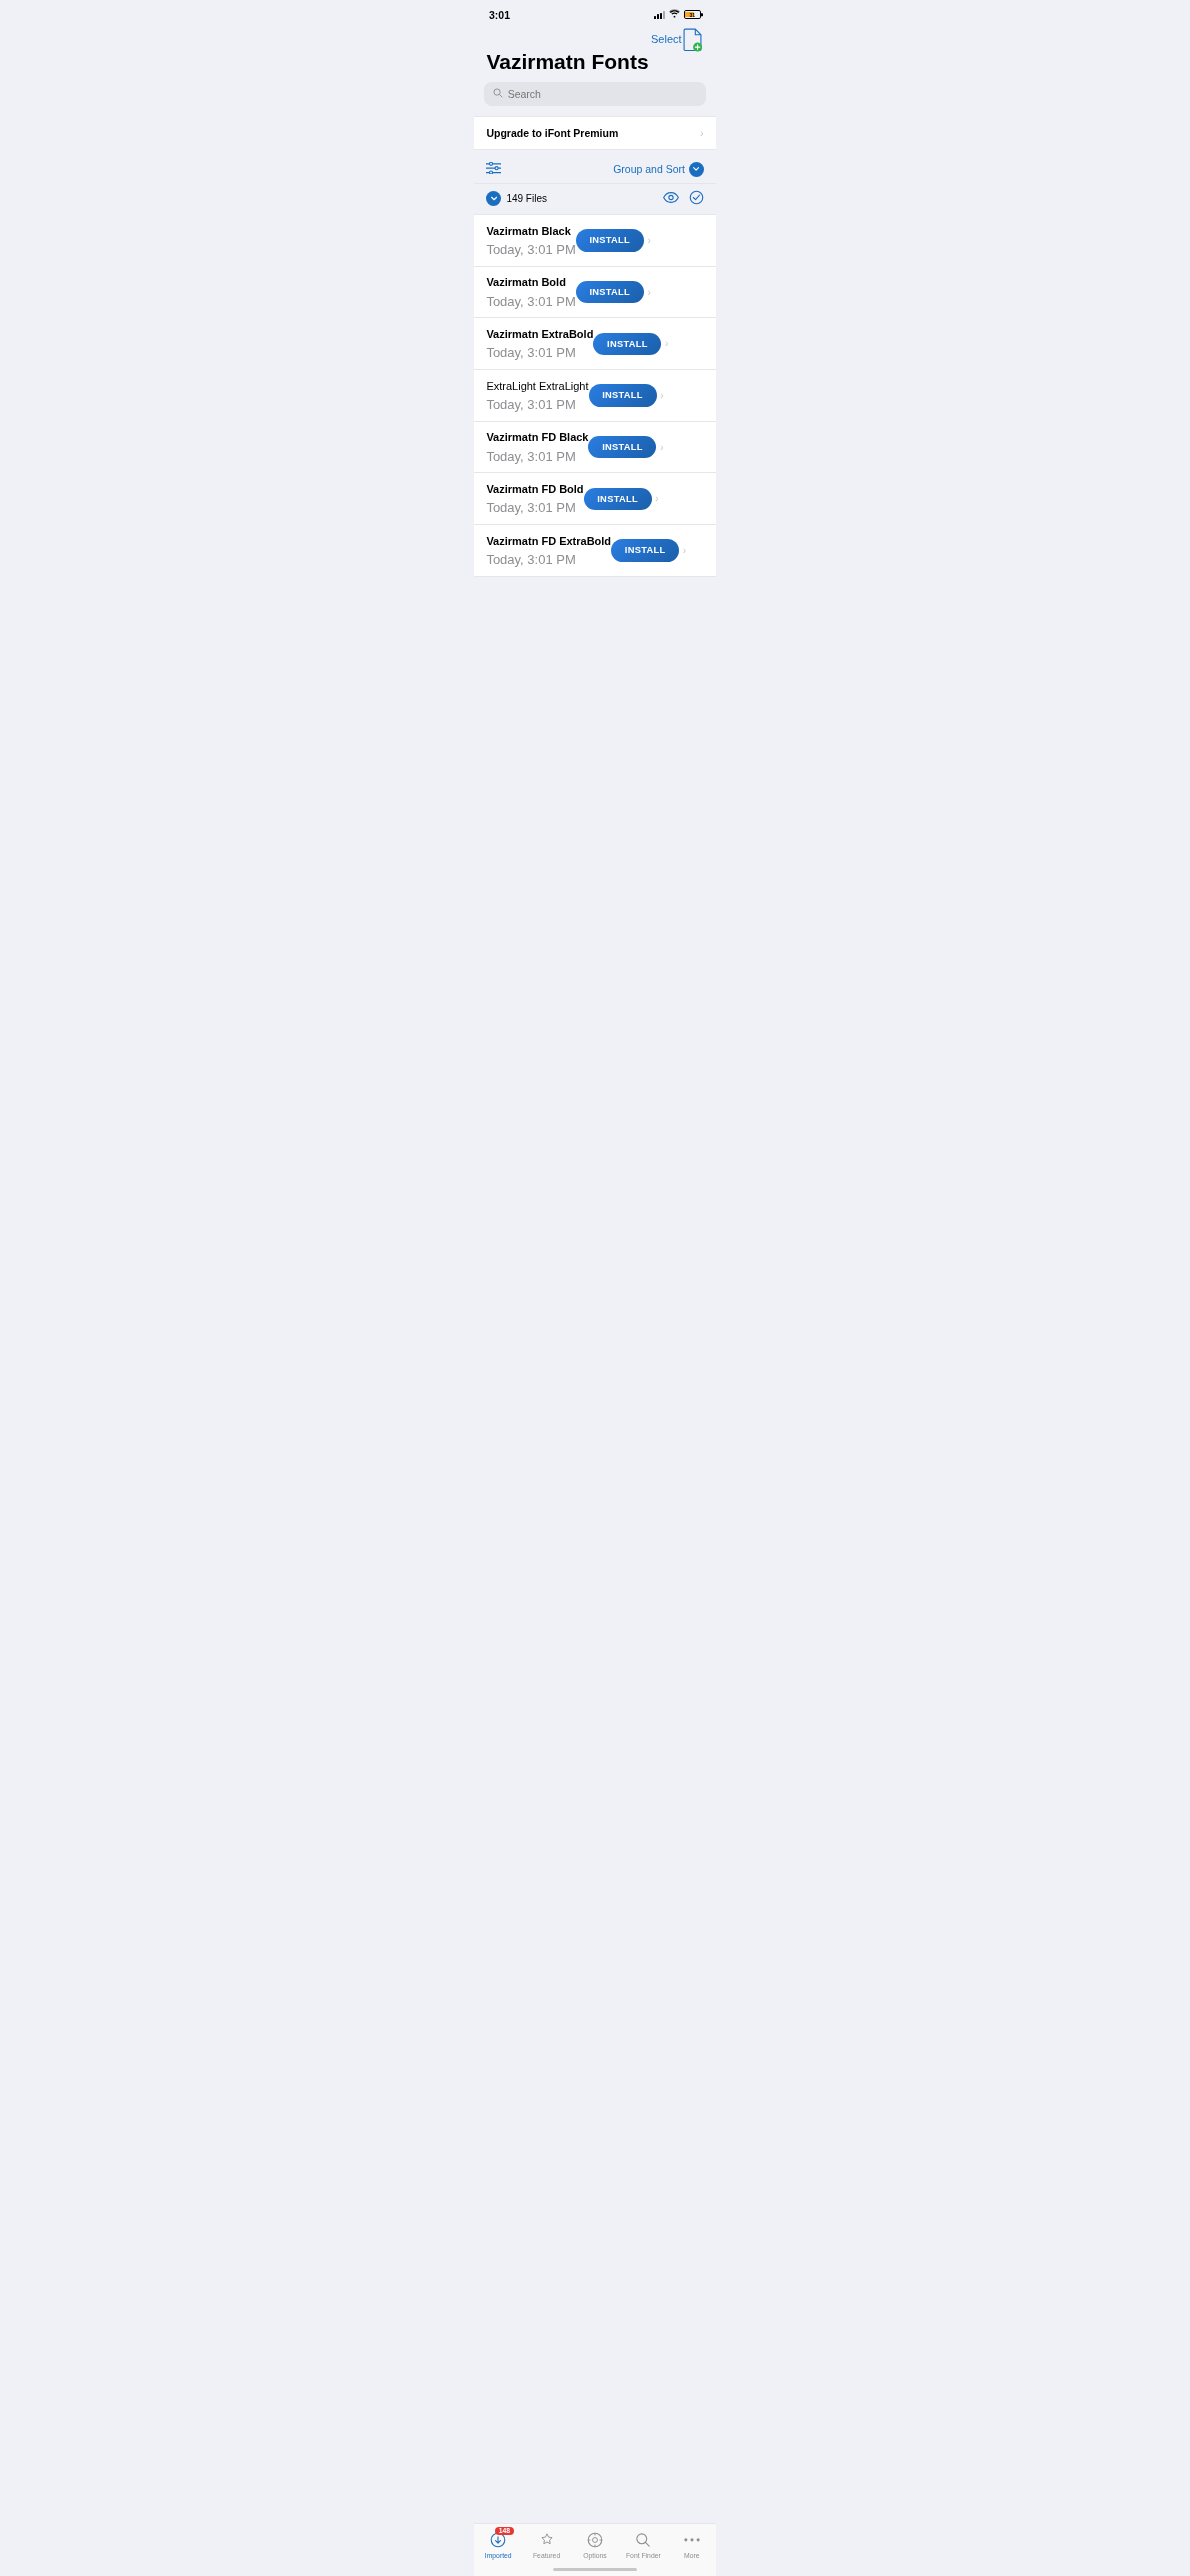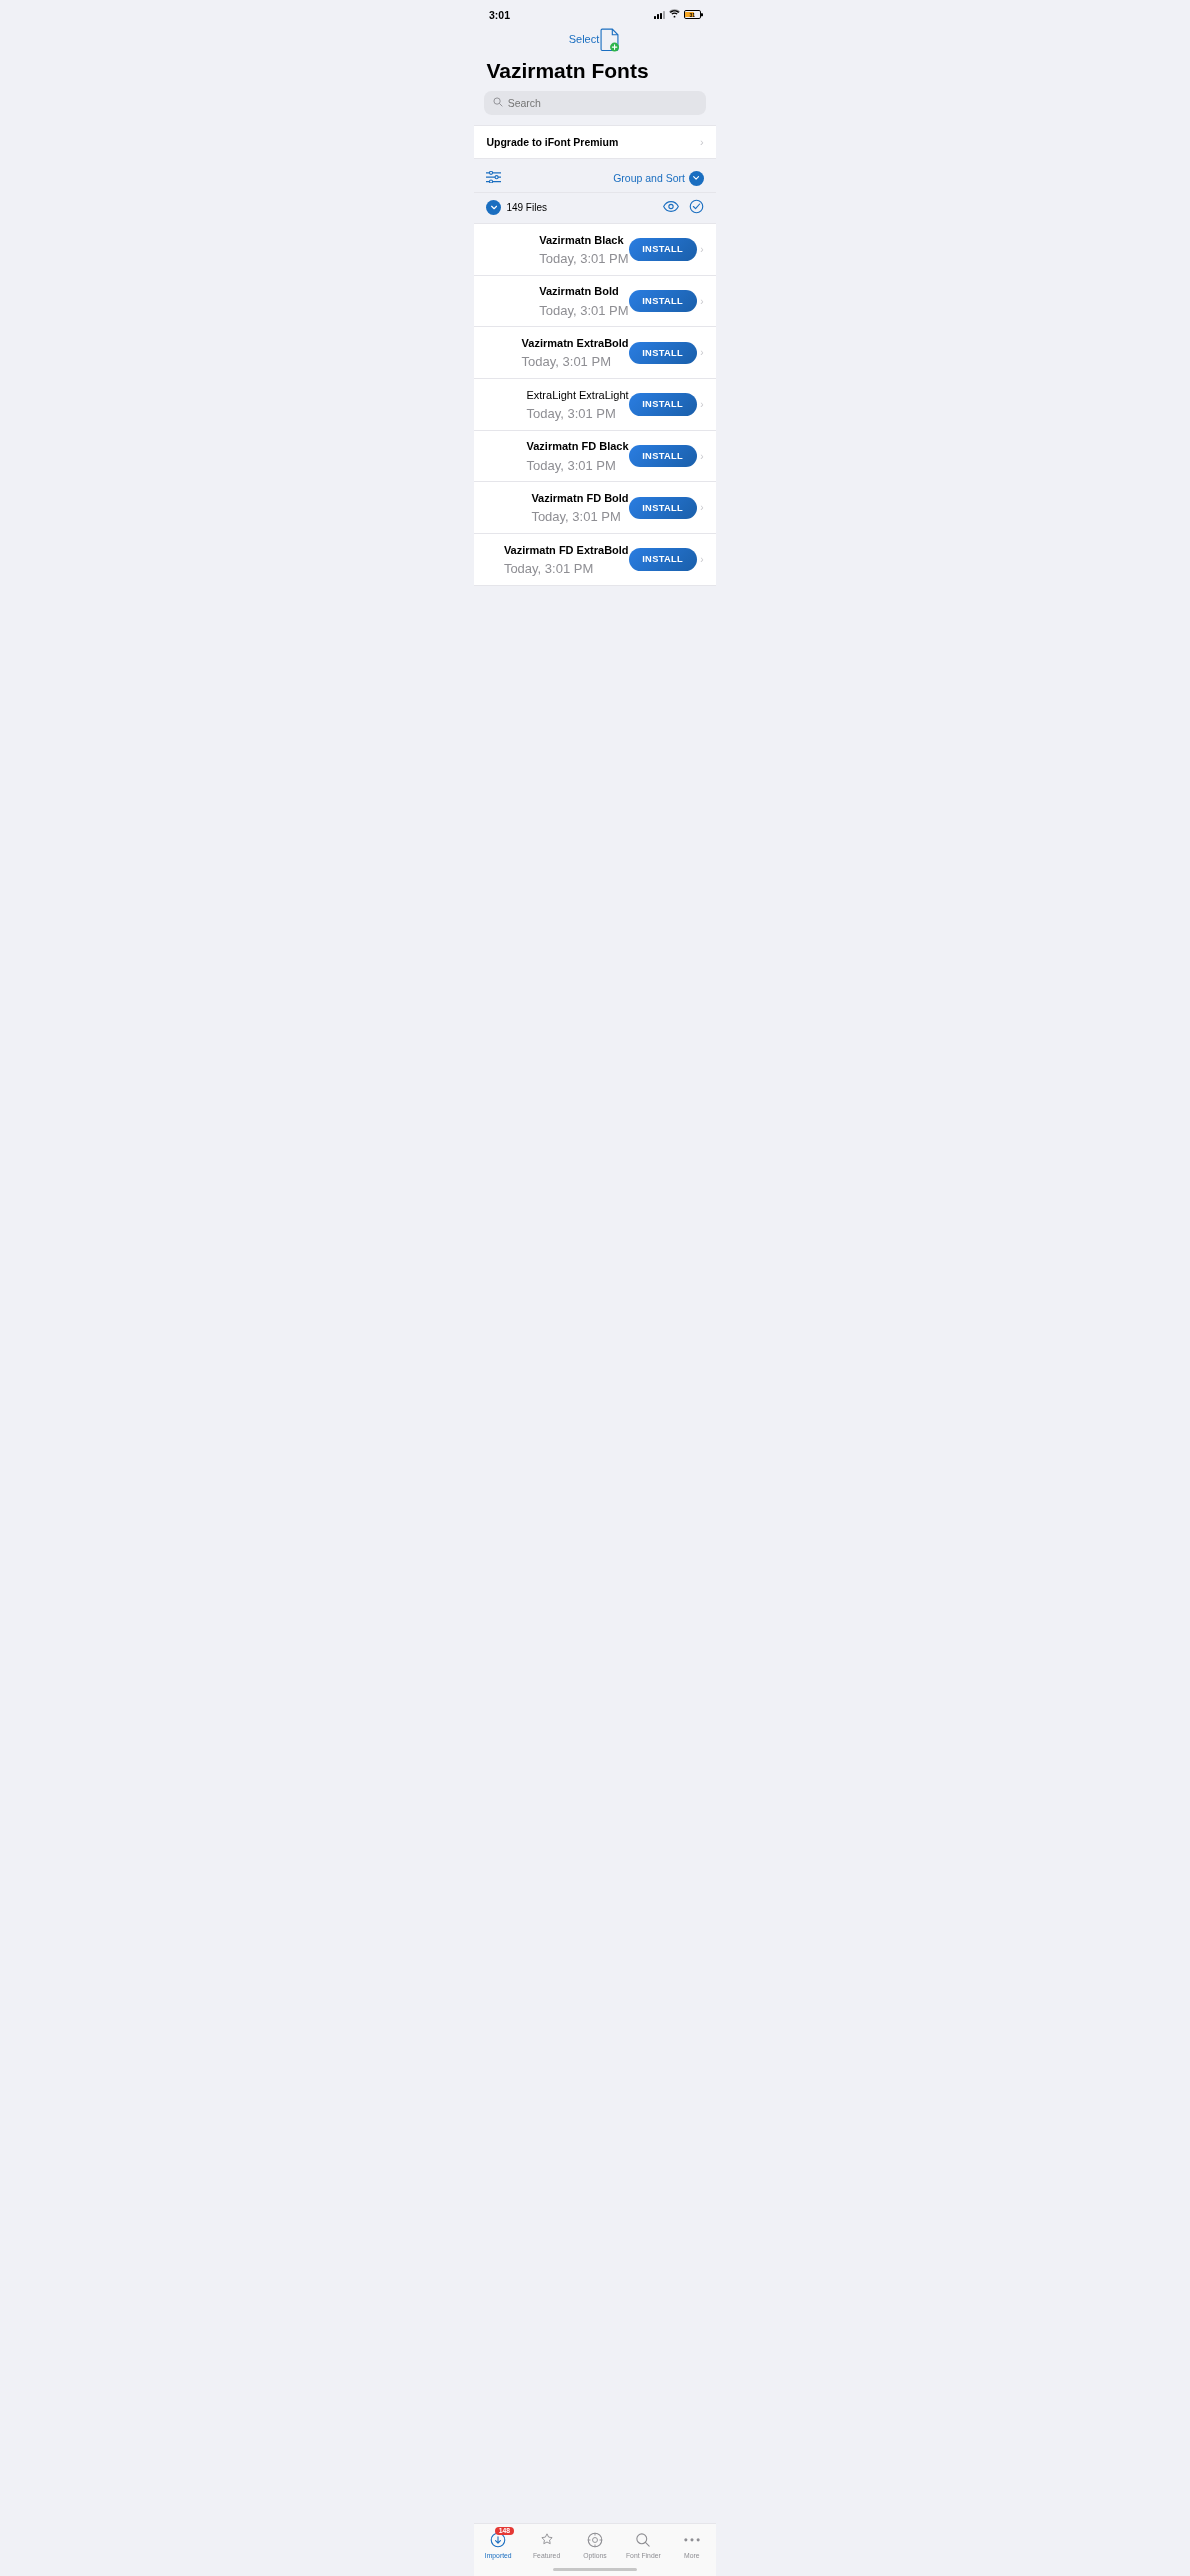--- a/index.html
+++ b/index.html
@@ -89,23 +89,23 @@
       left: 0;
     }
 
     
     .header {
       background: #f0f1f6;
       padding: 2.5px 12.4px 0;
     }
     .header-top {
       display: flex;
-      justify-content: center;
-      align-items: center;
-      margin-bottom: 9px;
+      justify-content: flex-end;
+      align-items: center;
+      margin-bottom: 0;
     }
     .select-btn {
       font-size: 11px;
       color: #1a6ec0;
       font-weight: 400;
       background: none;
       border: none;
       cursor: pointer;
     }
     .new-file-icon {
@@ -240,21 +240,21 @@
       font-size: 13.6px;
       color: #1a6ec0;
     }
 
     
     .font-list {
       background: #fff;
     }
     .font-item {
       display: flex;
-      justify-content: flex-end;
+      justify-content: flex-start;
       align-items: center;
       padding: 8.7px 12.4px;
       border-bottom: 0.6px solid #e5e5ea;
     }
     .font-info {}
     .font-name {
       font-size: 11px;
       color: #000;
       line-height: 1.3;
     }

